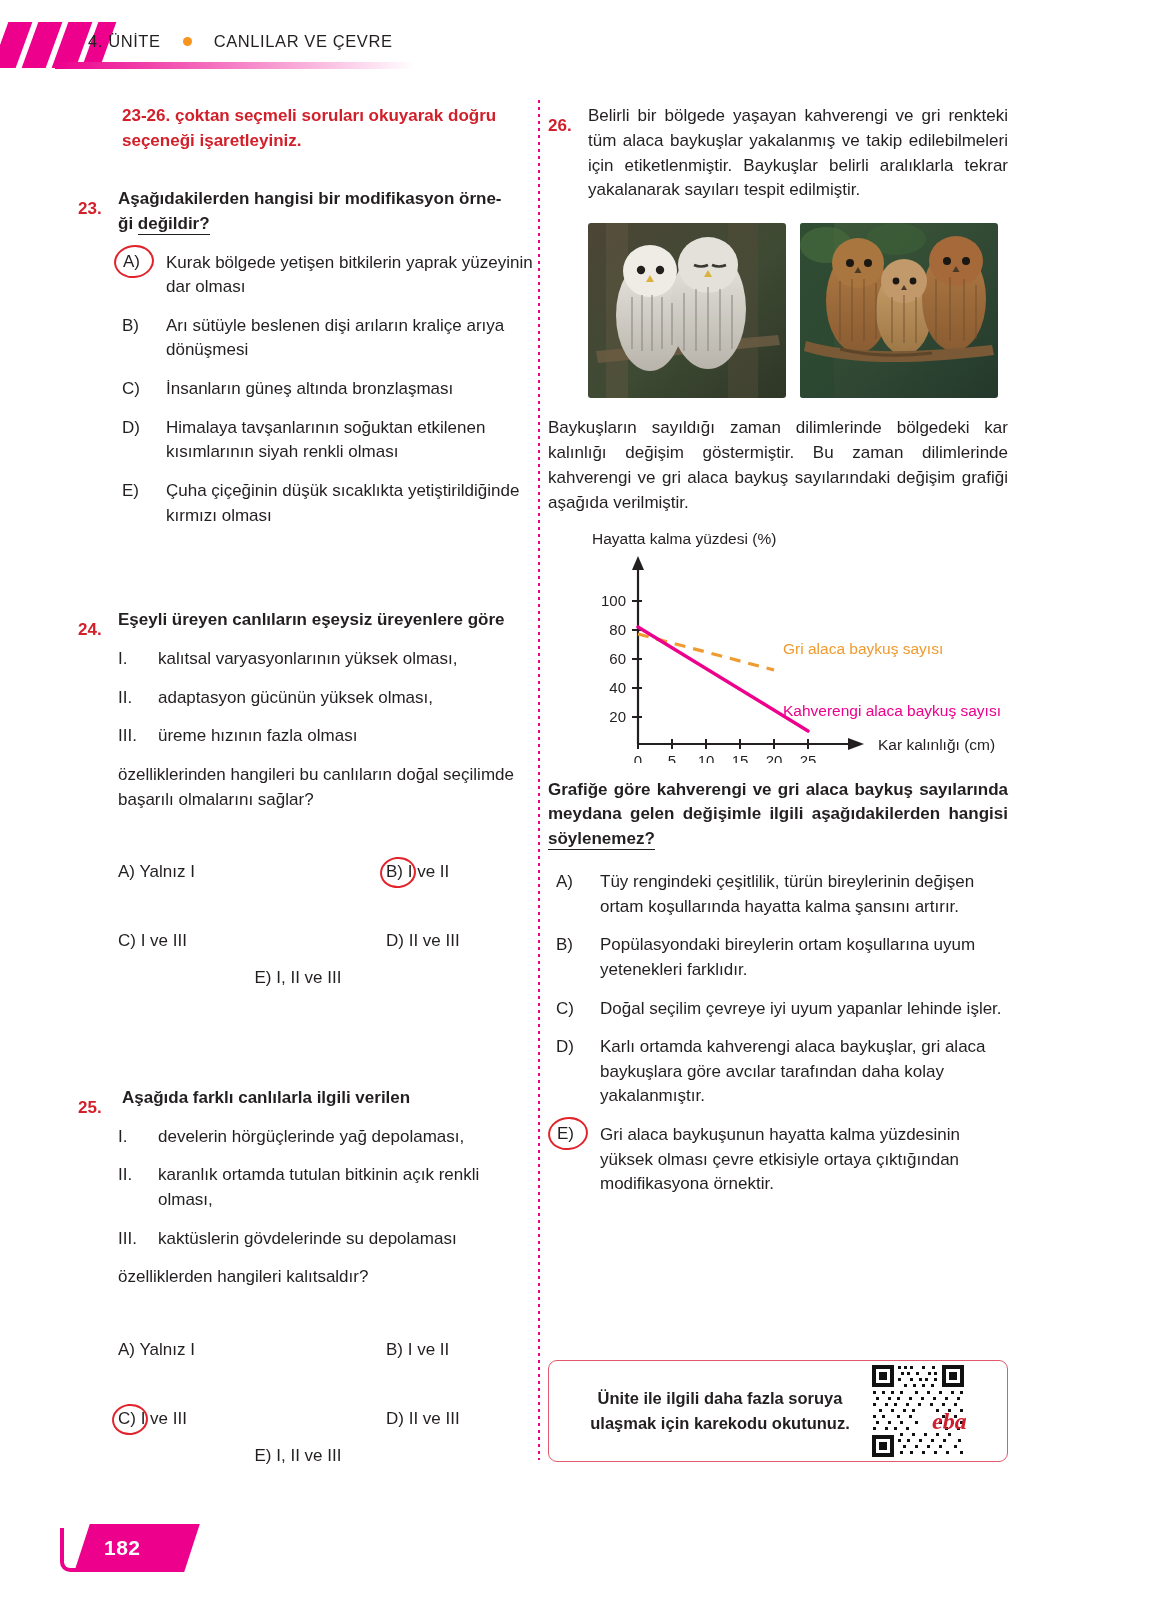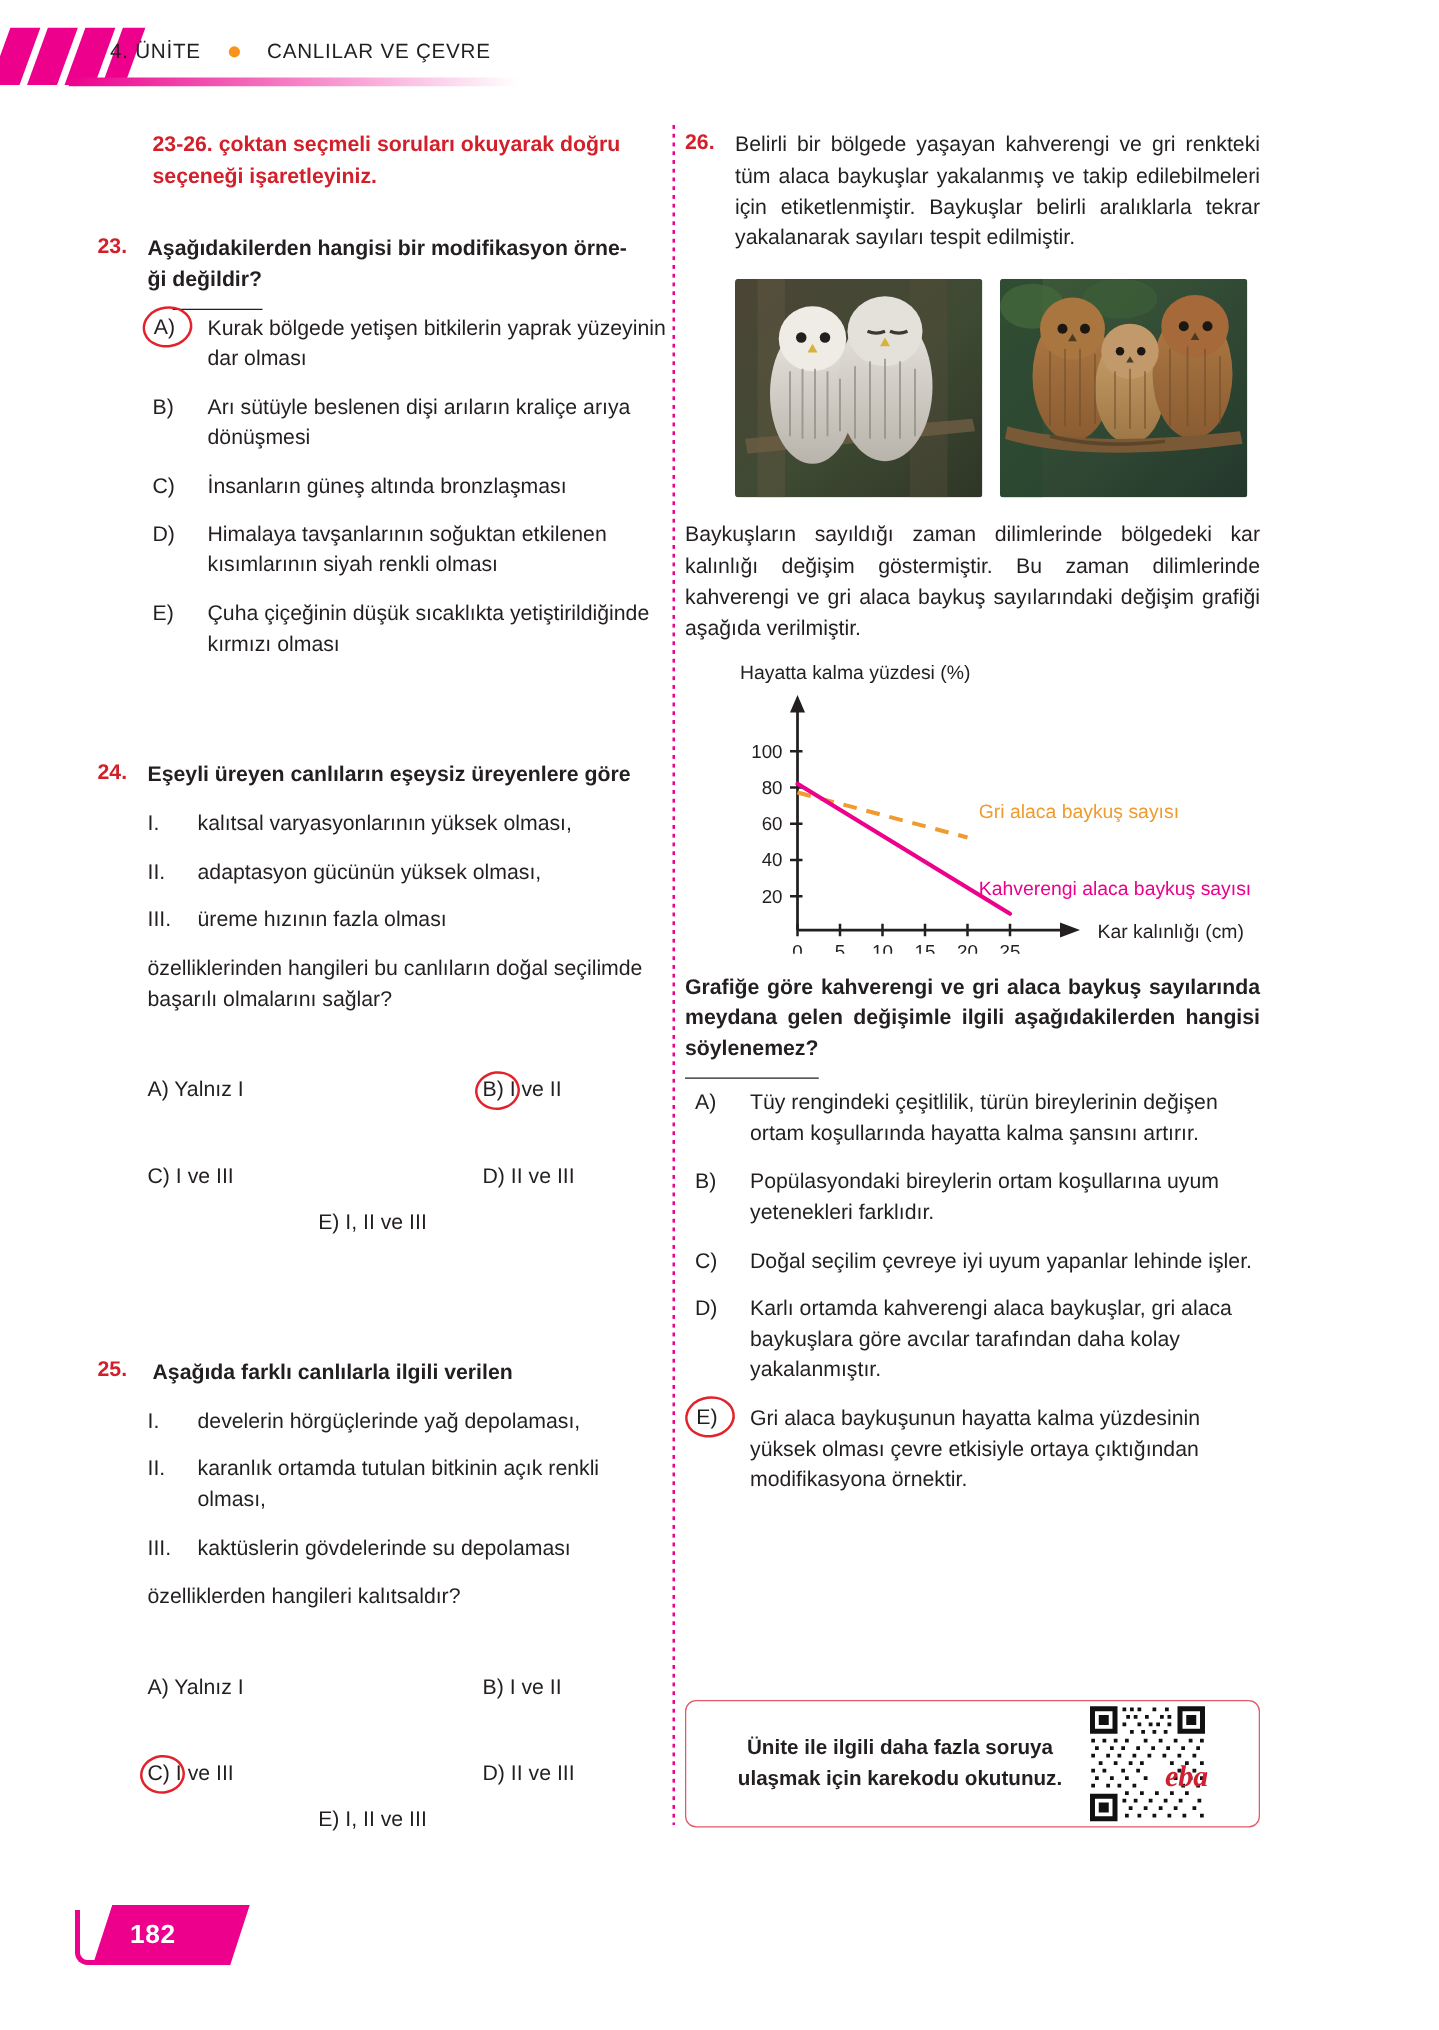--- a/index.html
+++ b/index.html
@@ -45,27 +45,27 @@
   }
 
   
   .instruction {
     color:#d21f2a; font-weight:bold; font-size:17px; line-height:1.45;
     margin-left:44px; margin-bottom:34px;
   }
 
   .q { position:relative; margin-bottom:6px; }
   .q-num {
-    position:absolute; left:0; top:0; color:#d21f2a; font-weight:bold; font-size:17px;
+    position:absolute; left:0; top:12px; color:#d21f2a; font-weight:bold; font-size:17px;
   }
   .q-stem {
     margin-left:40px; font-weight:bold; font-size:17px; line-height:1.45;
   }
   .q-stem.indent-more { margin-left:44px; }
-  .u { border-bottom:1.6px solid #231f20; padding-bottom:14px; }
+  .u { border-bottom:1.6px solid #231f20; padding-bottom:1px; }
 
   
   .roman { margin-left:40px; margin-top:14px; }
   .roman .r-item { position:relative; padding-left:40px; font-size:17px; line-height:1.45; margin-bottom:14px; }
   .roman .r-lab { position:absolute; left:0; top:0; }
   .q-tail { margin-left:40px; font-weight:normal; font-size:17px; line-height:1.45; margin-top:2px; }
 
   
   .opts { margin-left:40px; margin-top:14px; }
   .opt { position:relative; padding-left:48px; font-size:17px; line-height:1.45; margin-bottom:14px; }

